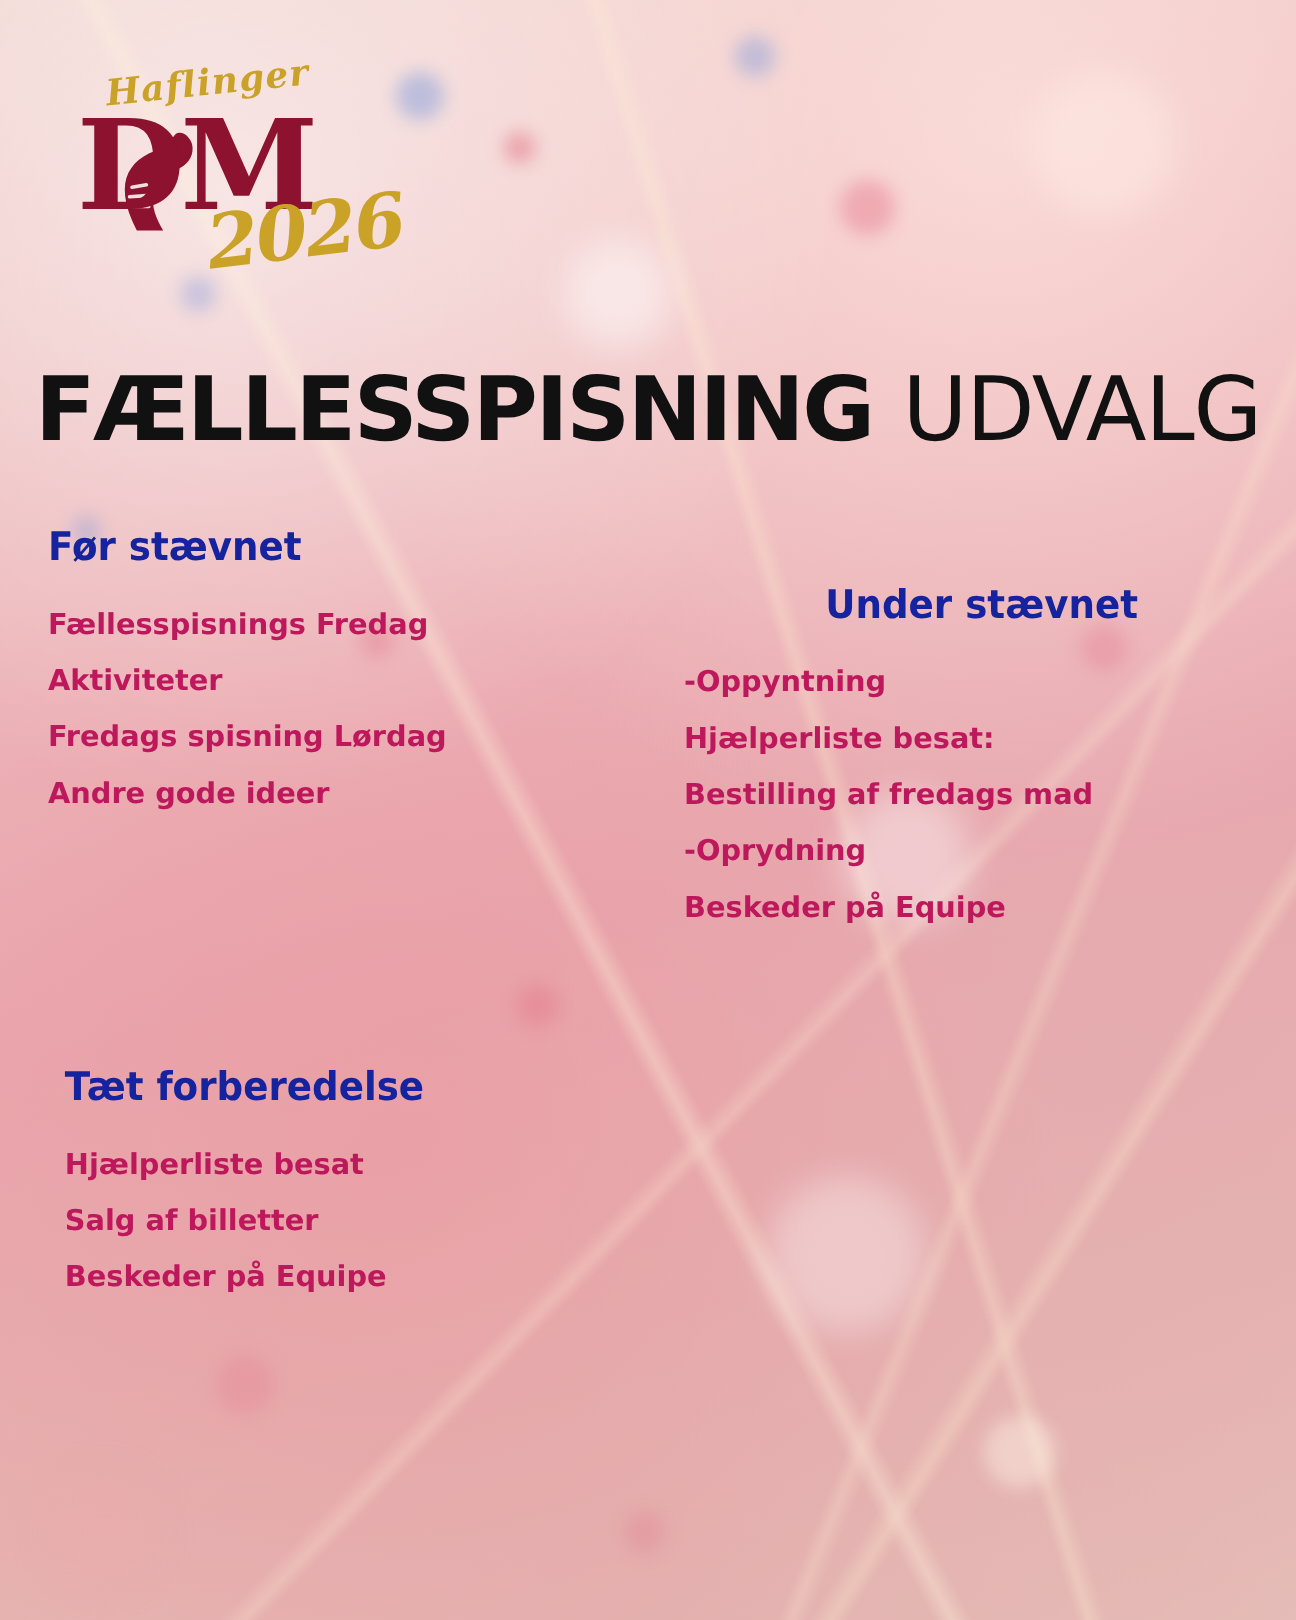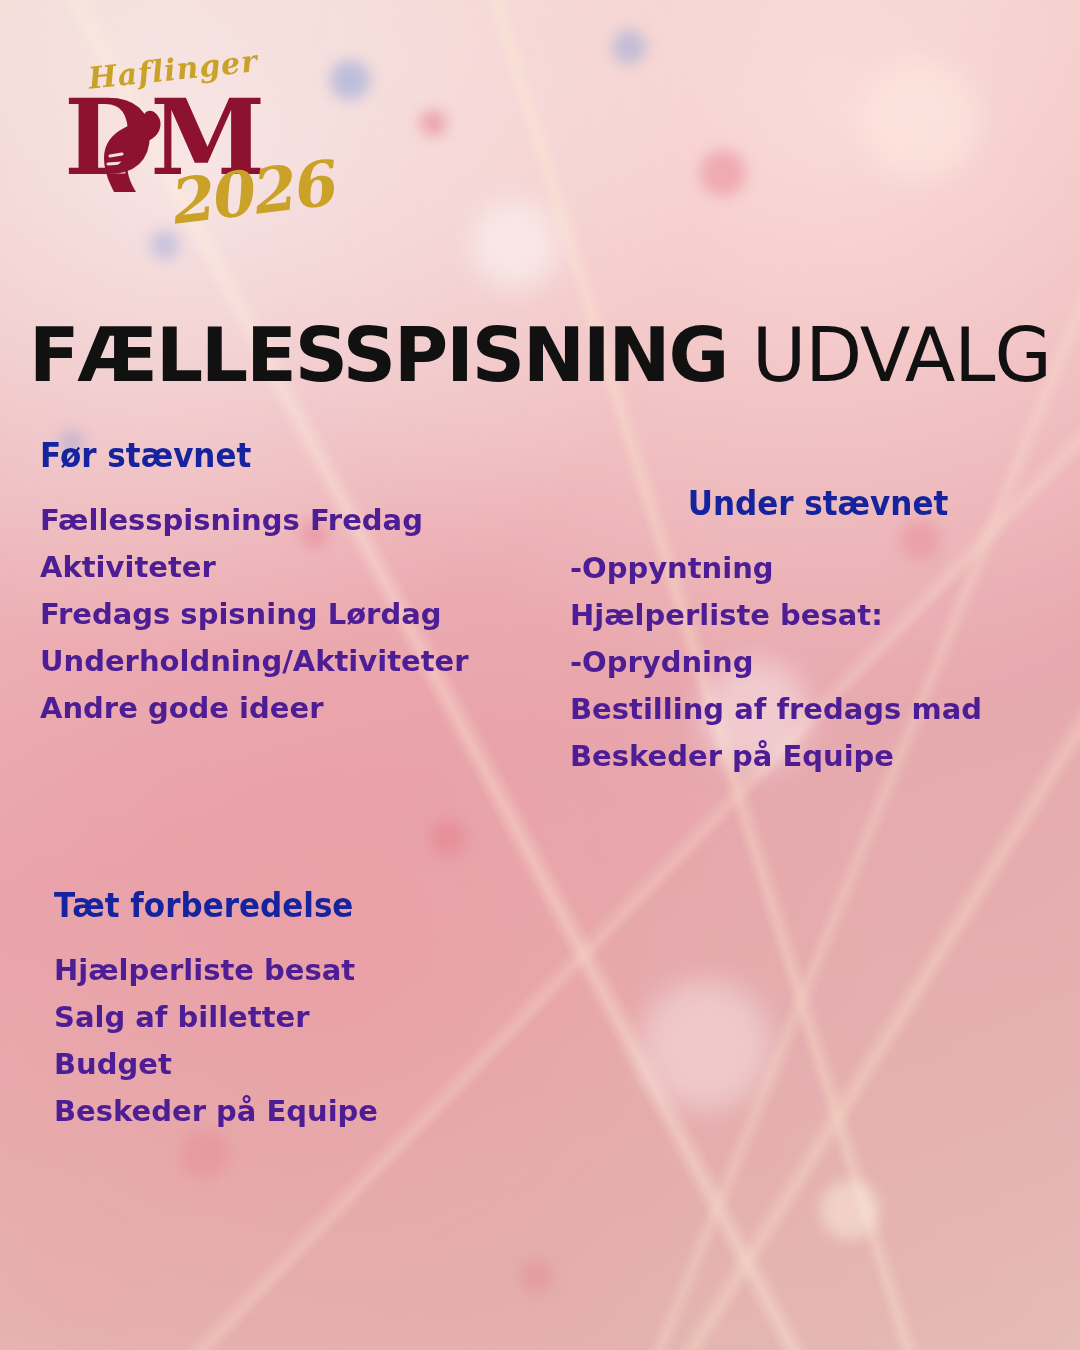--- a/index.html
+++ b/index.html
@@ -105,21 +105,21 @@
   }
 
   
   .title-band {
     position: absolute;
     left: 0;
     top: 286px;
     width: 1080px;
     height: 112px;
     display: flex;
-    align-items: flex-end;
+    align-items: center;
     justify-content: center;
   }
   .title-band .title {
     font-family: "DejaVu Sans", sans-serif;
     font-weight: bold;
     font-size: 74px;
     letter-spacing: -1px;
     color: #111111;
     white-space: nowrap;
   }
@@ -159,23 +159,23 @@
   .col-right .section-head { transform-origin: center; }
 
   .bullet-list {
     list-style: none;
     margin: 0;
     padding: 0;
   }
   .bullet-list li {
     font-family: "DejaVu Sans", sans-serif;
     font-weight: bold;
-    font-size: 29px;
+    font-size: 24px;
     line-height: 47px;
-    color: #4c1d95;
+    color: #be185d;
     white-space: nowrap;
     margin-left: 4px;
   }
 </style>
 </head>
 <body>
 
 <div class="poster">
 
   <div class="bg-base"></div>
@@ -218,40 +218,38 @@
   </div>
 
   <div class="content">
 
     <div class="col col-left">
       <div class="section-head">Før stævnet</div>
       <ul class="bullet-list">
         <li>Fællesspisnings Fredag</li>
         <li>Aktiviteter</li>
         <li>Fredags spisning Lørdag</li>
-        <li>Underholdning/Aktiviteter</li>
         <li>Andre gode ideer</li>
       </ul>
     </div>
 
     <div class="col col-right">
       <div class="section-head">Under stævnet</div>
       <ul class="bullet-list">
         <li>-Oppyntning</li>
         <li>Hjælperliste besat:</li>
+        <li>Bestilling af fredags mad</li>
         <li>-Oprydning</li>
-        <li>Bestilling af fredags mad</li>
         <li>Beskeder på Equipe</li>
       </ul>
     </div>
 
     <div class="col col-bottom">
       <div class="section-head">Tæt forberedelse</div>
       <ul class="bullet-list">
         <li>Hjælperliste besat</li>
         <li>Salg af billetter</li>
-        <li>Budget</li>
         <li>Beskeder på Equipe</li>
       </ul>
     </div>
 
   </div>
 </div>
 
 </body></html>

